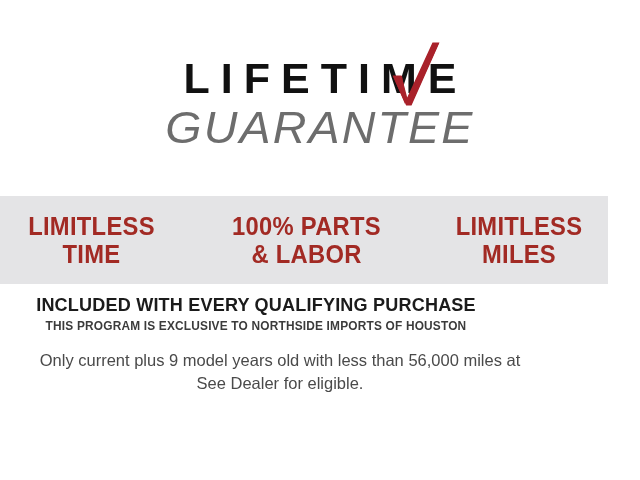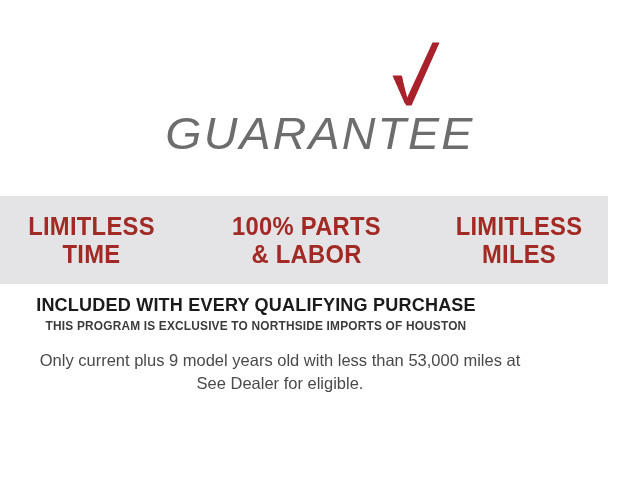--- a/index.html
+++ b/index.html
@@ -53,21 +53,21 @@
   .checkmark-wrap {
     position: absolute;
     left: 381px;
     top: -10px;
     width: 70px;
     height: 78px;
     pointer-events: none;
   }
 
   .logo-guarantee-row {
-    margin-top: 6px;
+    margin-top: 0;
     height: 48px;
     line-height: 48px;
   }
 
   .logo-guarantee {
     display: inline-block;
     font-family: "Liberation Sans", sans-serif;
     font-weight: 400;
     font-style: italic;
     font-size: 44px;
@@ -150,20 +150,21 @@
   .fineprint .fp-line { display: block; white-space: nowrap; }
 </style>
 </head>
 <body>
 
 <div class="ad-card">
 
   <div class="logo-block">
 
     <div class="logo-lifetime-row">
+      <span class="logo-lifetime">LIFETIME</span>
 
       <span class="checkmark-wrap">
         <svg width="70" height="78" viewBox="0 0 70 78" aria-hidden="true">
           <path d="M12 34 L24 62 L26 62 L21 34 Z
                    M24 62 L52 1 L58 1 L30 63 Z" fill="#a9212a"></path>
           <path d="M11.5 33.5 L25.2 63.5 L30.5 63.5 L58.5 0.5 L51.5 0.5 L26.2 55.5 L20.5 33.5 Z" fill="#a9212a"></path>
         </svg>
       </span>
     </div>
 
@@ -192,19 +193,19 @@
 
   </div>
 
   <div class="footer-block">
 
     <div class="headline">INCLUDED WITH EVERY QUALIFYING PURCHASE</div>
 
     <div class="subheadline">THIS PROGRAM IS EXCLUSIVE TO NORTHSIDE IMPORTS OF HOUSTON</div>
 
     <div class="fineprint">
-      <span class="fp-line">Only current plus 9 model years old with less than 53,000 miles at</span>
+      <span class="fp-line">Only current plus 9 model years old with less than 56,000 miles at</span>
       <span class="fp-line">See Dealer for eligible.</span>
     </div>
 
   </div>
 
 </div>
 
 </body></html>

